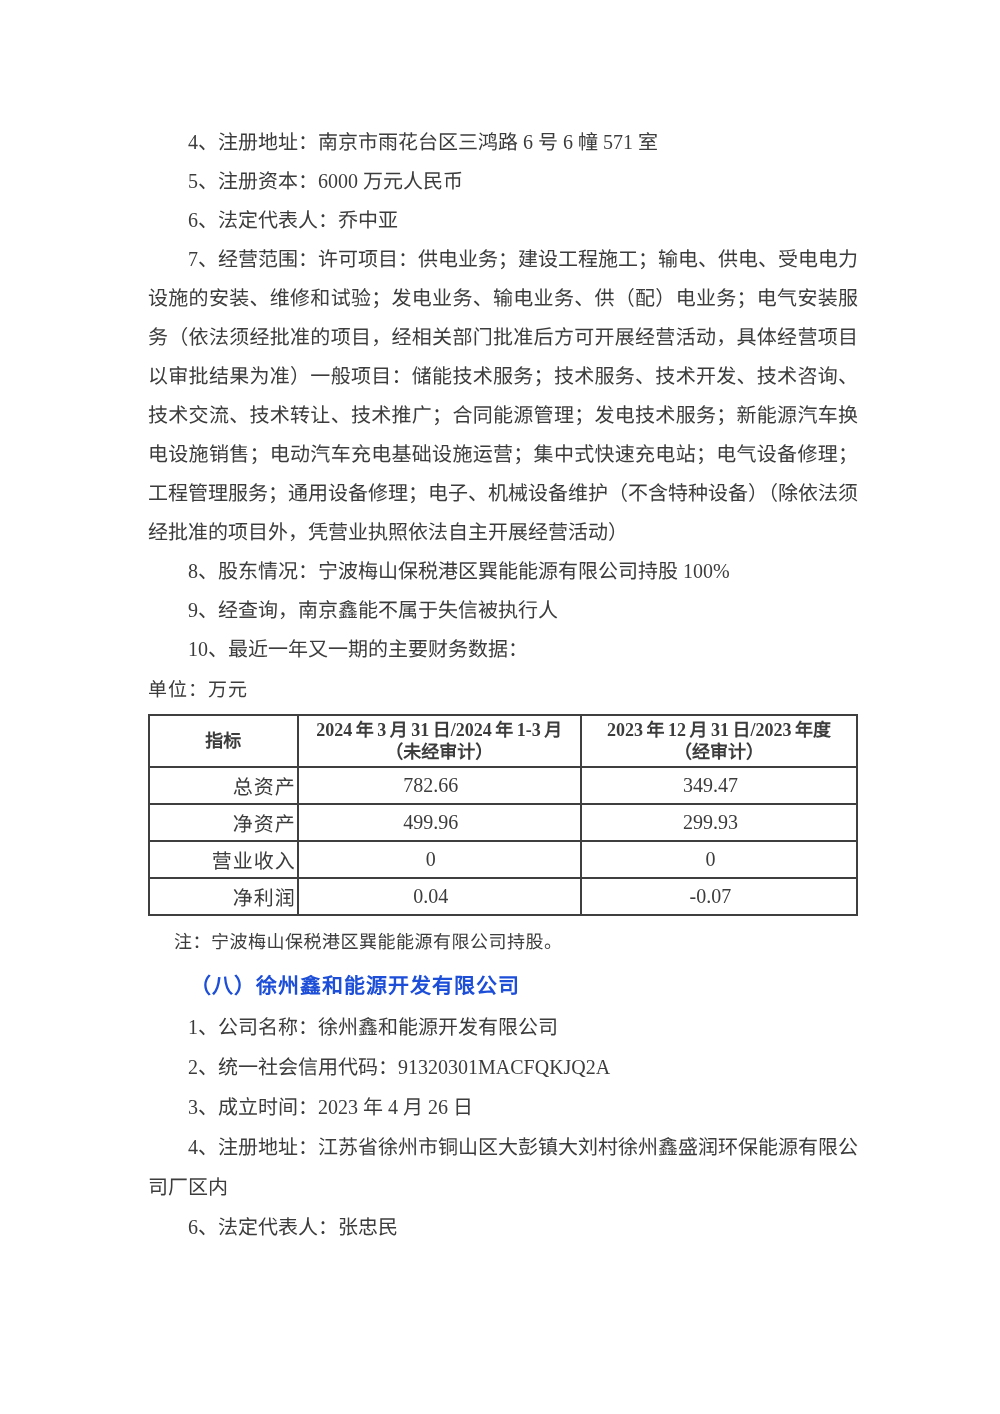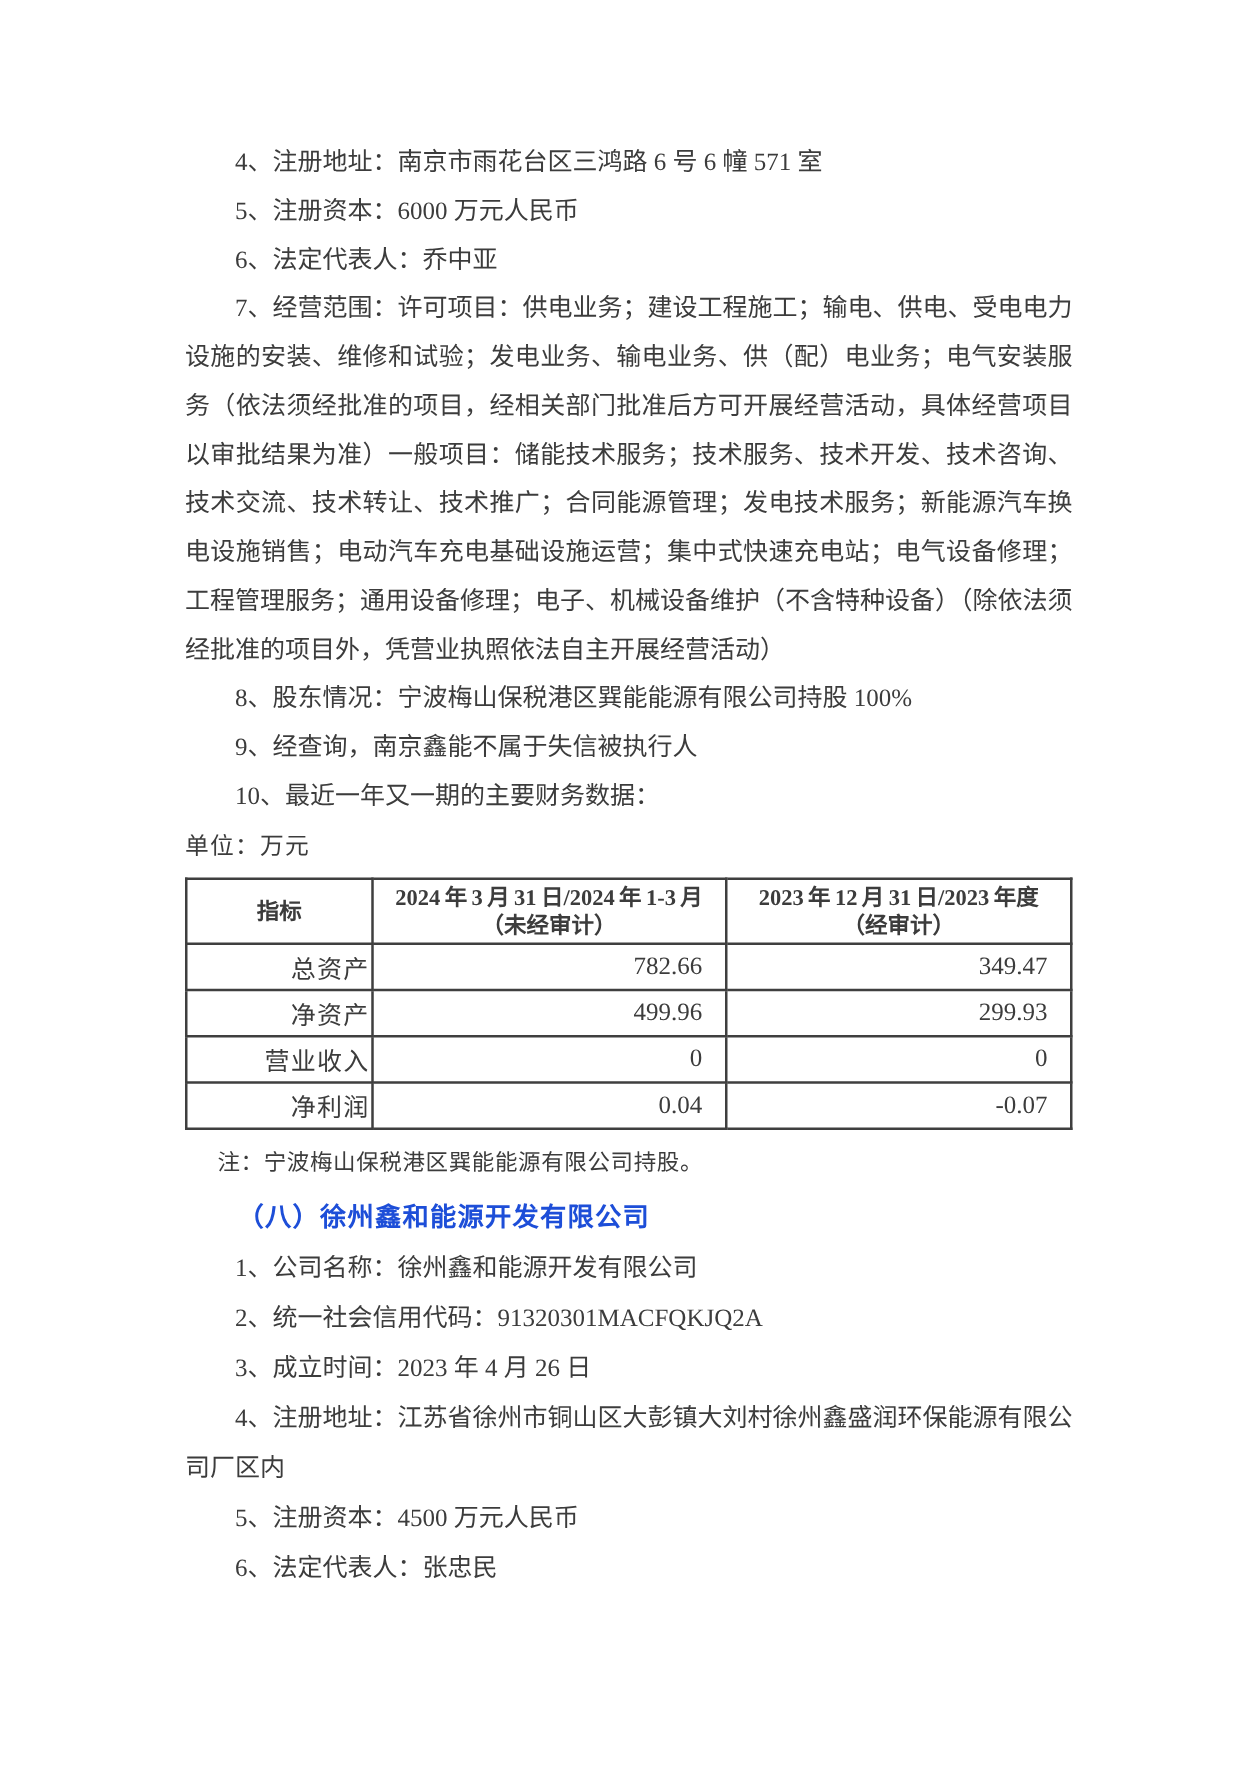--- a/index.html
+++ b/index.html
@@ -12,21 +12,21 @@
     width: 1000px;
     height: 1414px;
     background: #ffffff;
     overflow: hidden;
     font-family: "Liberation Serif", "DejaVu Serif", serif;
     color: #3c3c3c;
   }
   .content {
     position: absolute;
     left: 148px;
-    top: 111px;
+    top: 123px;
     width: 710px;
   }
   p.body-line {
     margin: 0;
     font-size: 20px;
     line-height: 39px;
     letter-spacing: 0px;
     text-align: justify;
     text-indent: 2em;
   }
@@ -61,21 +61,21 @@
   col.c2 { width: 40%; }
   col.c3 { width: 39%; }
   td.row-label {
     font-size: 20px;
     text-align: right;
     height: 33px;
     letter-spacing: 1px;
   }
   td.num {
     font-size: 20px;
-    text-align: right;
+    text-align: center;
     padding-right: 18px;
     height: 33px;
   }
   p.note {
     margin: 14px 0 0 26px;
     font-size: 18px;
     line-height: 24px;
     letter-spacing: 0.5px;
   }
   h3.sec-heading {
@@ -155,18 +155,17 @@
 
     <p class="note">注：宁波梅山保税港区巽能能源有限公司持股。</p>
 
     <h3 class="sec-heading">（八）徐州鑫和能源开发有限公司</h3>
 
     <div class="sec8">
       <p class="body-line">1、公司名称：徐州鑫和能源开发有限公司</p>
       <p class="body-line">2、统一社会信用代码：91320301MACFQKJQ2A</p>
       <p class="body-line">3、成立时间：2023 年 4 月 26 日</p>
       <p class="body-line">4、注册地址：江苏省徐州市铜山区大彭镇大刘村徐州鑫盛润环保能源有限公司厂区内</p>
-      <p class="body-line">5、注册资本：4500 万元人民币</p>
       <p class="body-line">6、法定代表人：张忠民</p>
     </div>
 
   </div>
 </div>
 
 </body></html>

